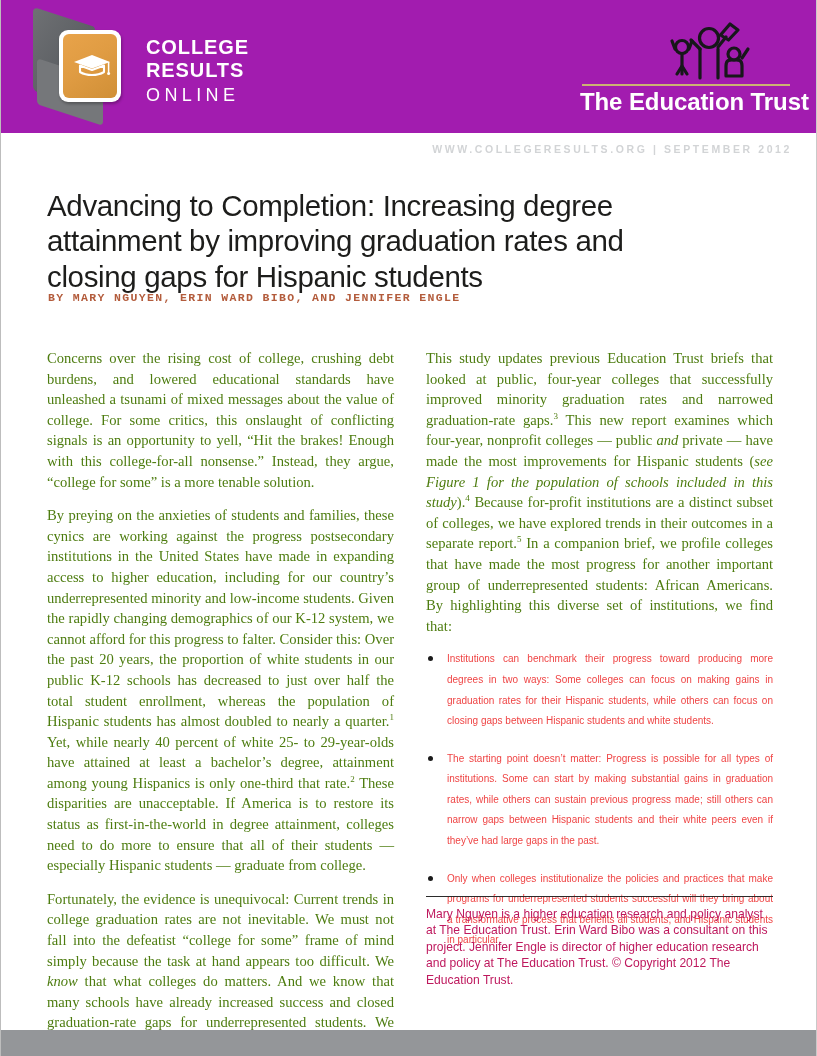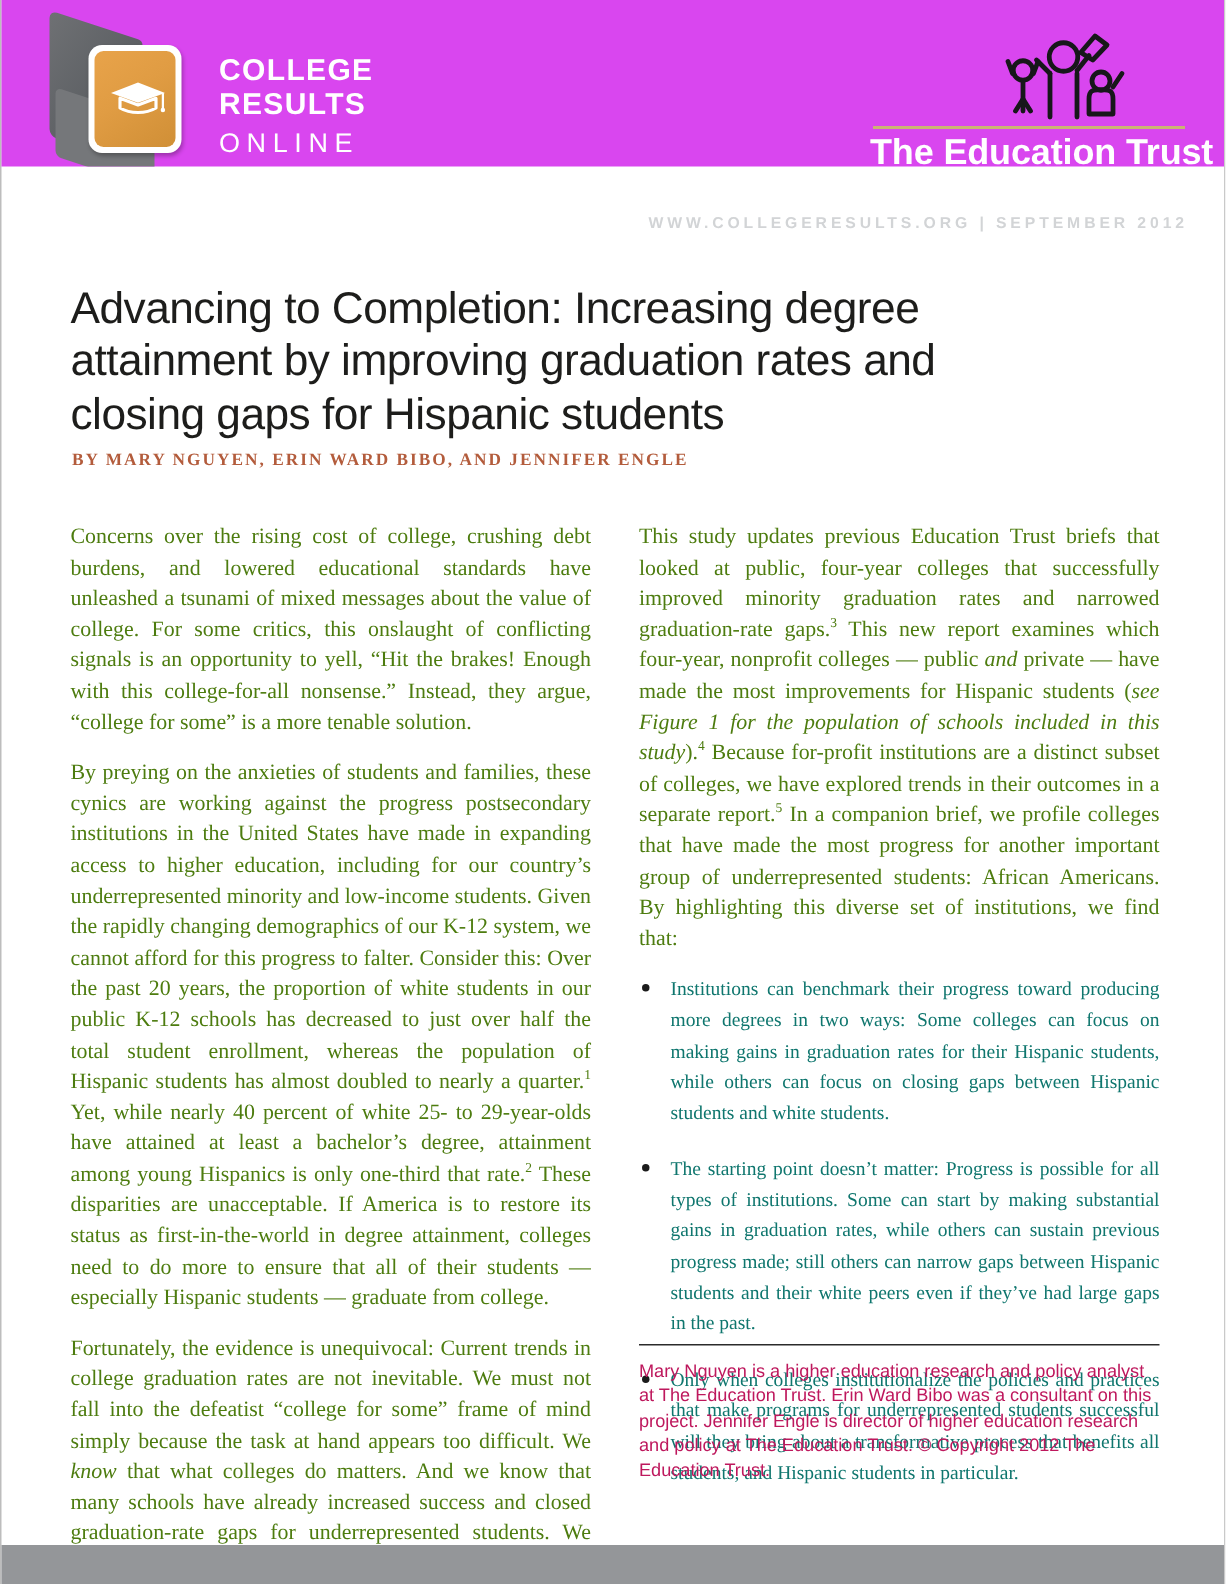--- a/index.html
+++ b/index.html
@@ -23,22 +23,22 @@
     background: #ffffff;
     border-left: 1px solid #bdbdbd;
     border-right: 1px solid #c9c9c9;
     box-sizing: border-box;
   }
 
   
   .header-bar {
     position: absolute;
     left: 0; right: 0; top: 0;
-    height: 111px;
-    background: #d946ef;
+    height: 133px;
+    background: #a21caf;
     overflow: hidden;
   }
 
   
   .cro-logo {
     position: absolute;
     left: 30px;
     top: 17px;
     width: 250px;
     height: 100px;
@@ -186,22 +186,22 @@
   .title .lead {
     font-weight: normal;
   }
   .title .rest {
     font-weight: normal;
   }
 
   .byline {
     position: absolute;
     left: 47px;
-    top: 301px;
-    font-family: Liberation Serif, serif;
+    top: 291px;
+    font-family: Liberation Mono, monospace;
     font-size: 11.5px;
     font-weight: bold;
     letter-spacing: 1.35px;
     color: #b35c3c;
     white-space: nowrap;
   }
 
   
   .columns {
     position: absolute;
@@ -235,25 +235,25 @@
   
   .bullets {
     list-style: none;
     margin: 0;
     padding: 0;
   }
   .bullets li {
     position: relative;
     padding-left: 21px;
     margin-bottom: 17px;
-    font-family: Liberation Serif, serif;
-    font-size: 13px;
+    font-family: Liberation Sans, sans-serif;
+    font-size: 10px;
     line-height: 20.6px;
     text-align: justify;
-    color: #0f766e;
+    color: #ef4444;
   }
   .bullets li:last-child { margin-bottom: 4px; }
   .bullets li .dot {
     position: absolute;
     left: 2px;
     top: 7px;
     width: 5px;
     height: 5px;
     border-radius: 50%;
     background: #1b1b1b;

